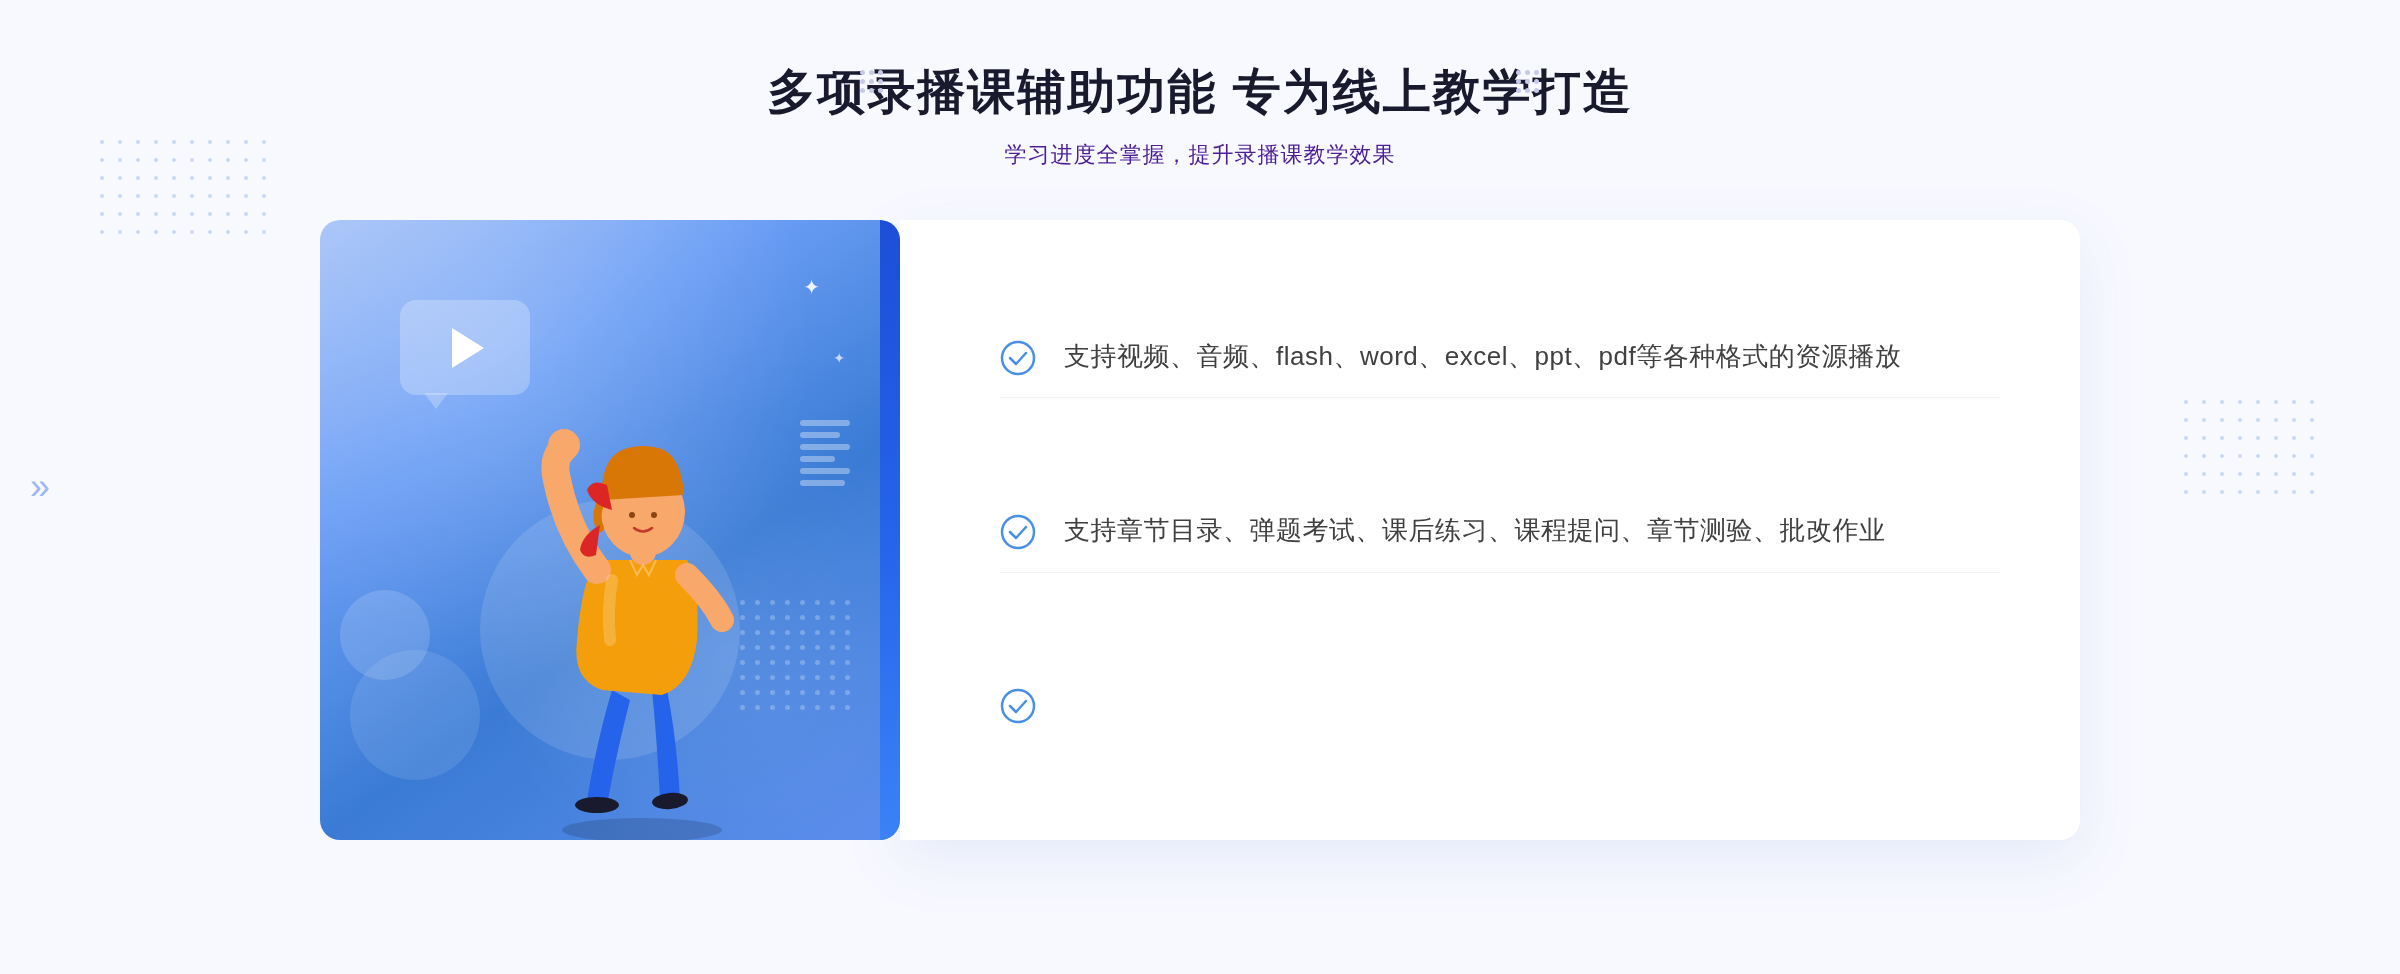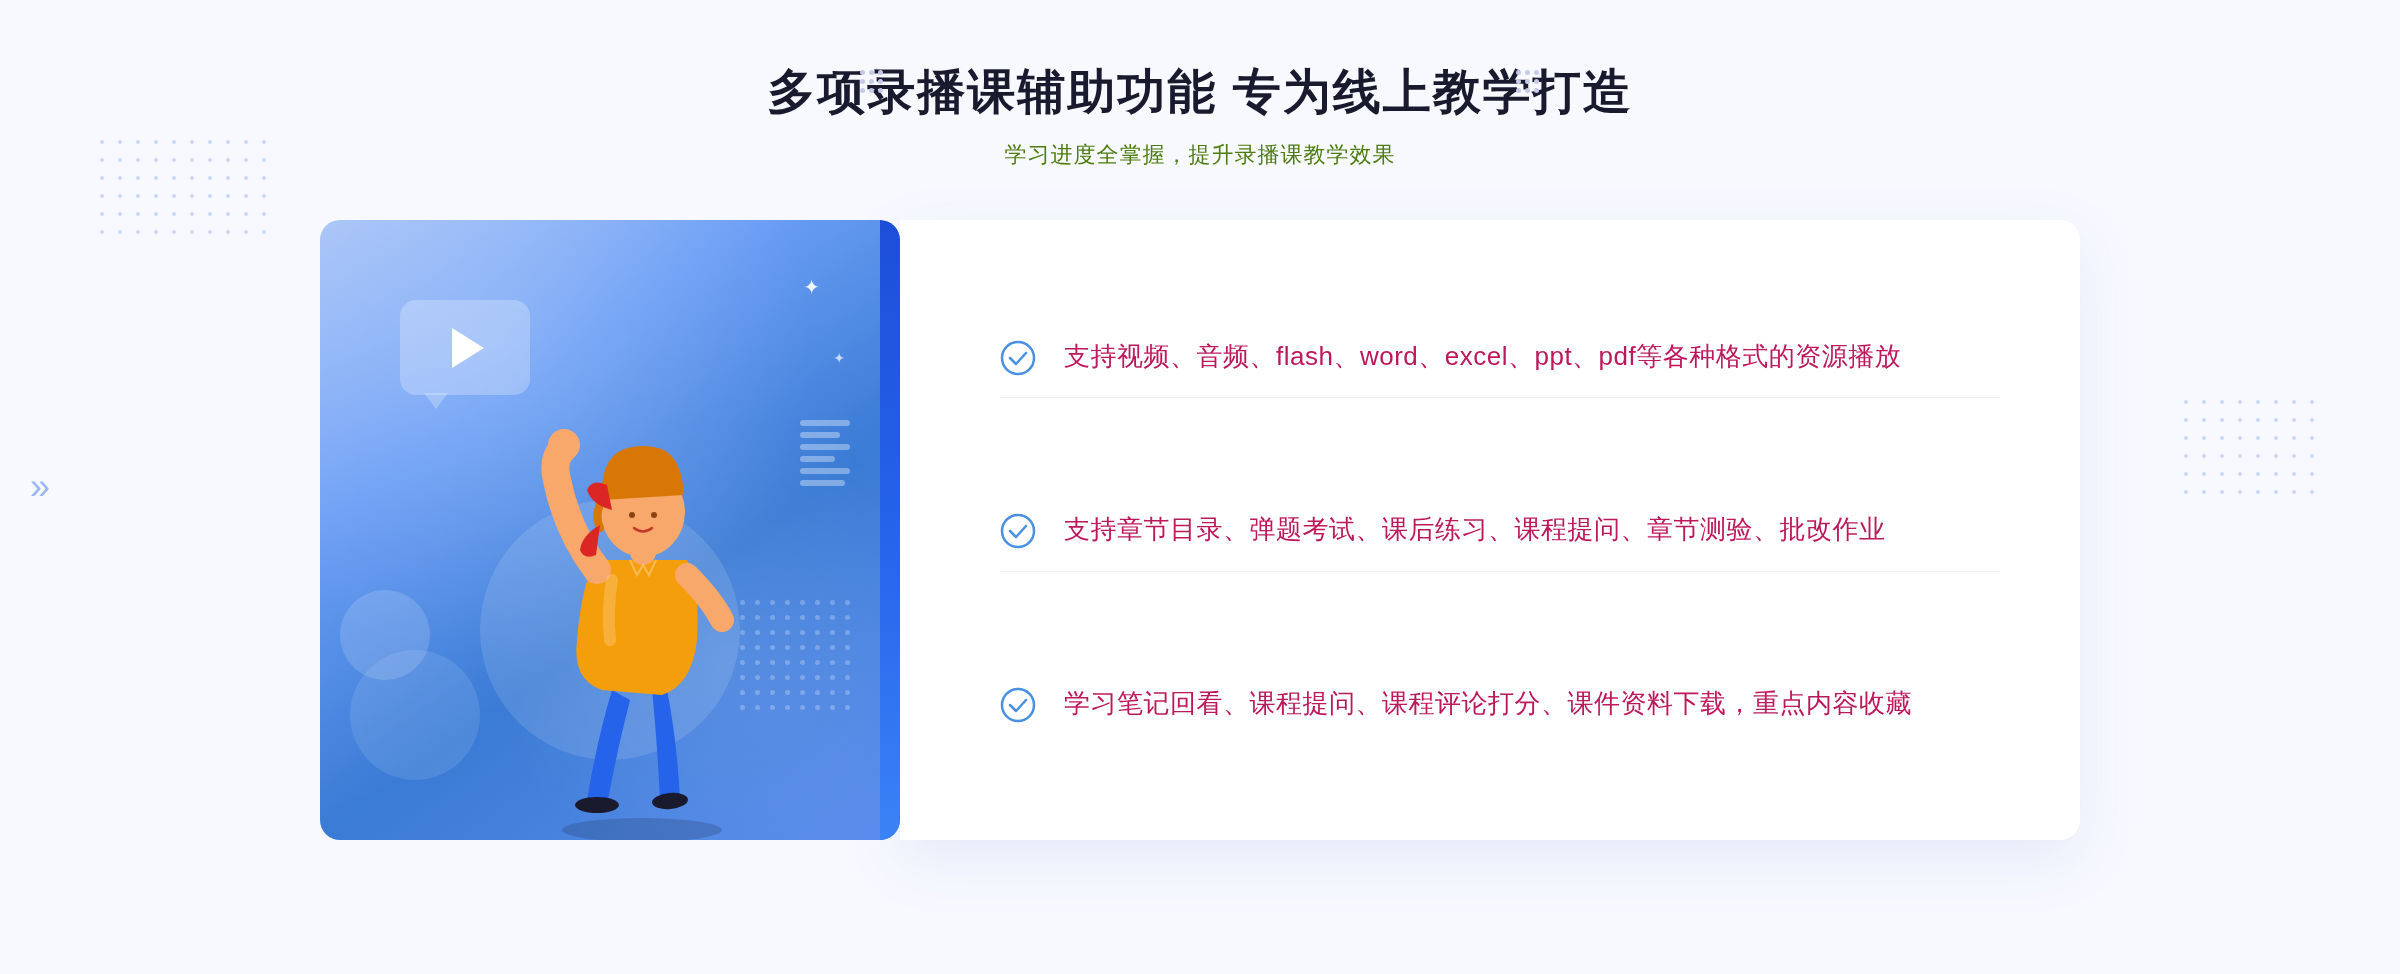--- a/index.html
+++ b/index.html
@@ -71,21 +71,21 @@
     .main-title {
       font-size: 48px;
       font-weight: 700;
       color: #1a1a2e;
       letter-spacing: 2px;
       margin-bottom: 16px;
     }
 
     .sub-title {
       font-size: 22px;
-      color: #4d7c0f;
+      color: #4c1d95;
       font-weight: 400;
       letter-spacing: 1px;
     }
 
     
     .content-area {
       width: 1760px;
       display: flex;
       flex-direction: row;
       align-items: stretch;
@@ -250,21 +250,21 @@
       margin-top: 4px;
     }
 
     .check-icon svg {
       width: 36px;
       height: 36px;
     }
 
     .feature-text {
       font-size: 26px;
-      color: #be185d;
+      color: #404040;
       line-height: 1.6;
       font-weight: 400;
       letter-spacing: 0.5px;
     }
 
     
     .left-arrow-deco {
       position: absolute;
       left: 30px;
       top: 50%;
@@ -640,21 +640,20 @@
         <p class="feature-text">支持章节目录、弹题考试、课后练习、课程提问、章节测验、批改作业</p>
       </div>
 
       <div class="feature-item">
         <div class="check-icon">
           <svg viewBox="0 0 36 36" fill="none" xmlns="http://www.w3.org/2000/svg">
             <circle cx="18" cy="18" r="16" stroke="#4a90e2" stroke-width="2.5" fill="none"></circle>
             <path d="M10 18 L16 24 L26 13" stroke="#4a90e2" stroke-width="2.5" stroke-linecap="round" stroke-linejoin="round"></path>
           </svg>
         </div>
-        <p class="feature-text">学习笔记回看、课程提问、课程评论打分、课件资料下载，重点内容收藏</p>
       </div>
 
 
     </div>
 
   </div>
 
 </div>
 
 </body></html>

